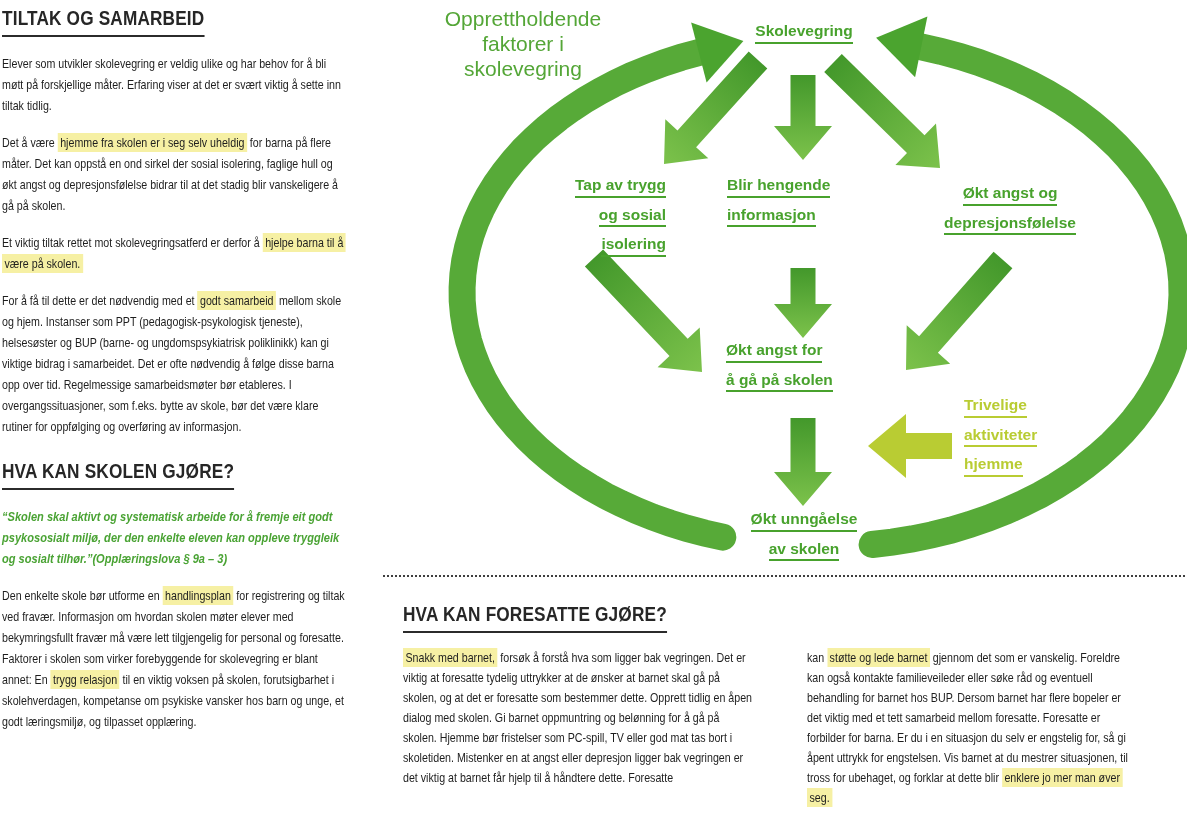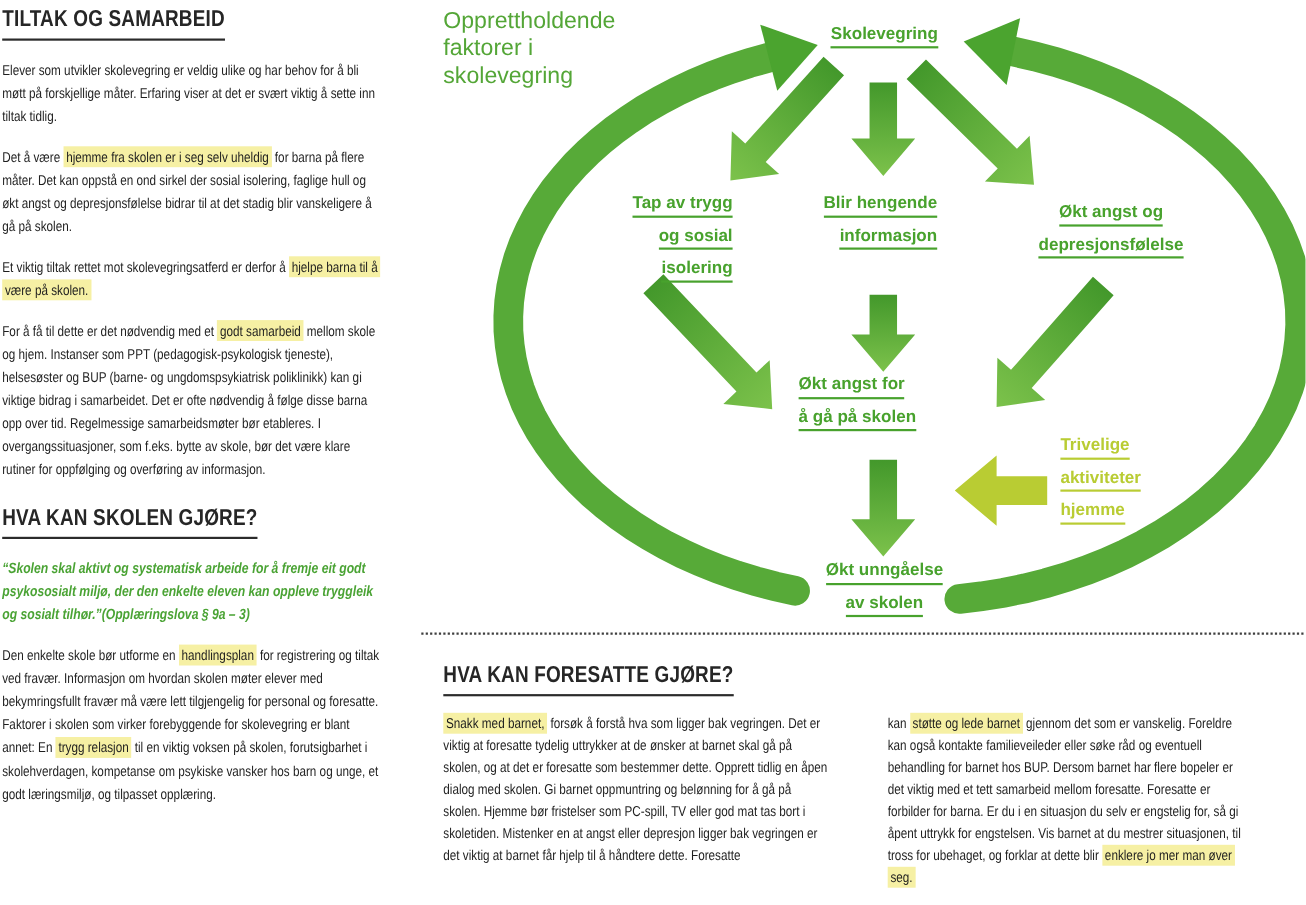--- a/index.html
+++ b/index.html
@@ -10,21 +10,21 @@
   .heading{display:inline-block;margin:0 0 16px 0;font-size:21px;font-weight:700;
            color:#262626;letter-spacing:.2px;border-bottom:2px solid #2b2b2b;
            padding-bottom:5px;white-space:nowrap;}
   .col-text{font-size:13px;line-height:21px;}
   .col-text p{margin:0 0 16px 0;}
   .tight{line-height:20px;}
   .hl{background:#f6f0a4;padding:2px 3px;box-decoration-break:clone;-webkit-box-decoration-break:clone;}
   .quote{margin:0 0 16px 0;font-size:13.5px;line-height:21px;font-weight:700;
          font-style:italic;color:#4aa334;}
   .dtitle{position:absolute;left:403px;top:6px;width:240px;font-size:21px;line-height:1.2;
-          color:#54a637;white-space:pre-line;}
+          color:#54a637;white-space:pre-line;text-align:center;}
   .dnode{position:absolute;font-size:15.5px;font-weight:700;color:#48a22d;line-height:1;}
   .dnode .dline{display:inline-block;border-bottom:2px solid currentColor;
                 padding-bottom:3px;margin-bottom:9px;}
   .dnode.light{color:#b9cc33;}
   .sep{position:absolute;left:383px;top:575px;width:802px;height:0;
        border-top:2px dotted #3f3f3f;}
   #cycle-svg{position:absolute;left:0;top:0;}
 </style>
 </head>
 <body>
@@ -81,21 +81,21 @@
 skolevegring</div>
 
   <div class="dnode" style="left:704px;top:23px;width:200px;text-align:center">
       <div><span class="dline">Skolevegring</span></div>
     </div>
   <div class="dnode" style="left:500px;top:177px;width:166px;text-align:right">
       <div><span class="dline">Tap av trygg</span></div>
       <div><span class="dline">og sosial</span></div>
       <div><span class="dline">isolering</span></div>
     </div>
-  <div class="dnode" style="left:696px;top:177px;width:156px;text-align:right">
+  <div class="dnode" style="left:727px;top:177px;width:156px;text-align:left">
       <div><span class="dline">Blir hengende</span></div>
       <div><span class="dline">informasjon</span></div>
     </div>
   <div class="dnode" style="left:920px;top:185px;width:180px;text-align:center">
       <div><span class="dline">Økt angst og</span></div>
       <div><span class="dline">depresjonsfølelse</span></div>
     </div>
   <div class="dnode" style="left:726px;top:342px;width:160px;">
       <div><span class="dline">Økt angst for</span></div>
       <div><span class="dline">å gå på skolen</span></div>

